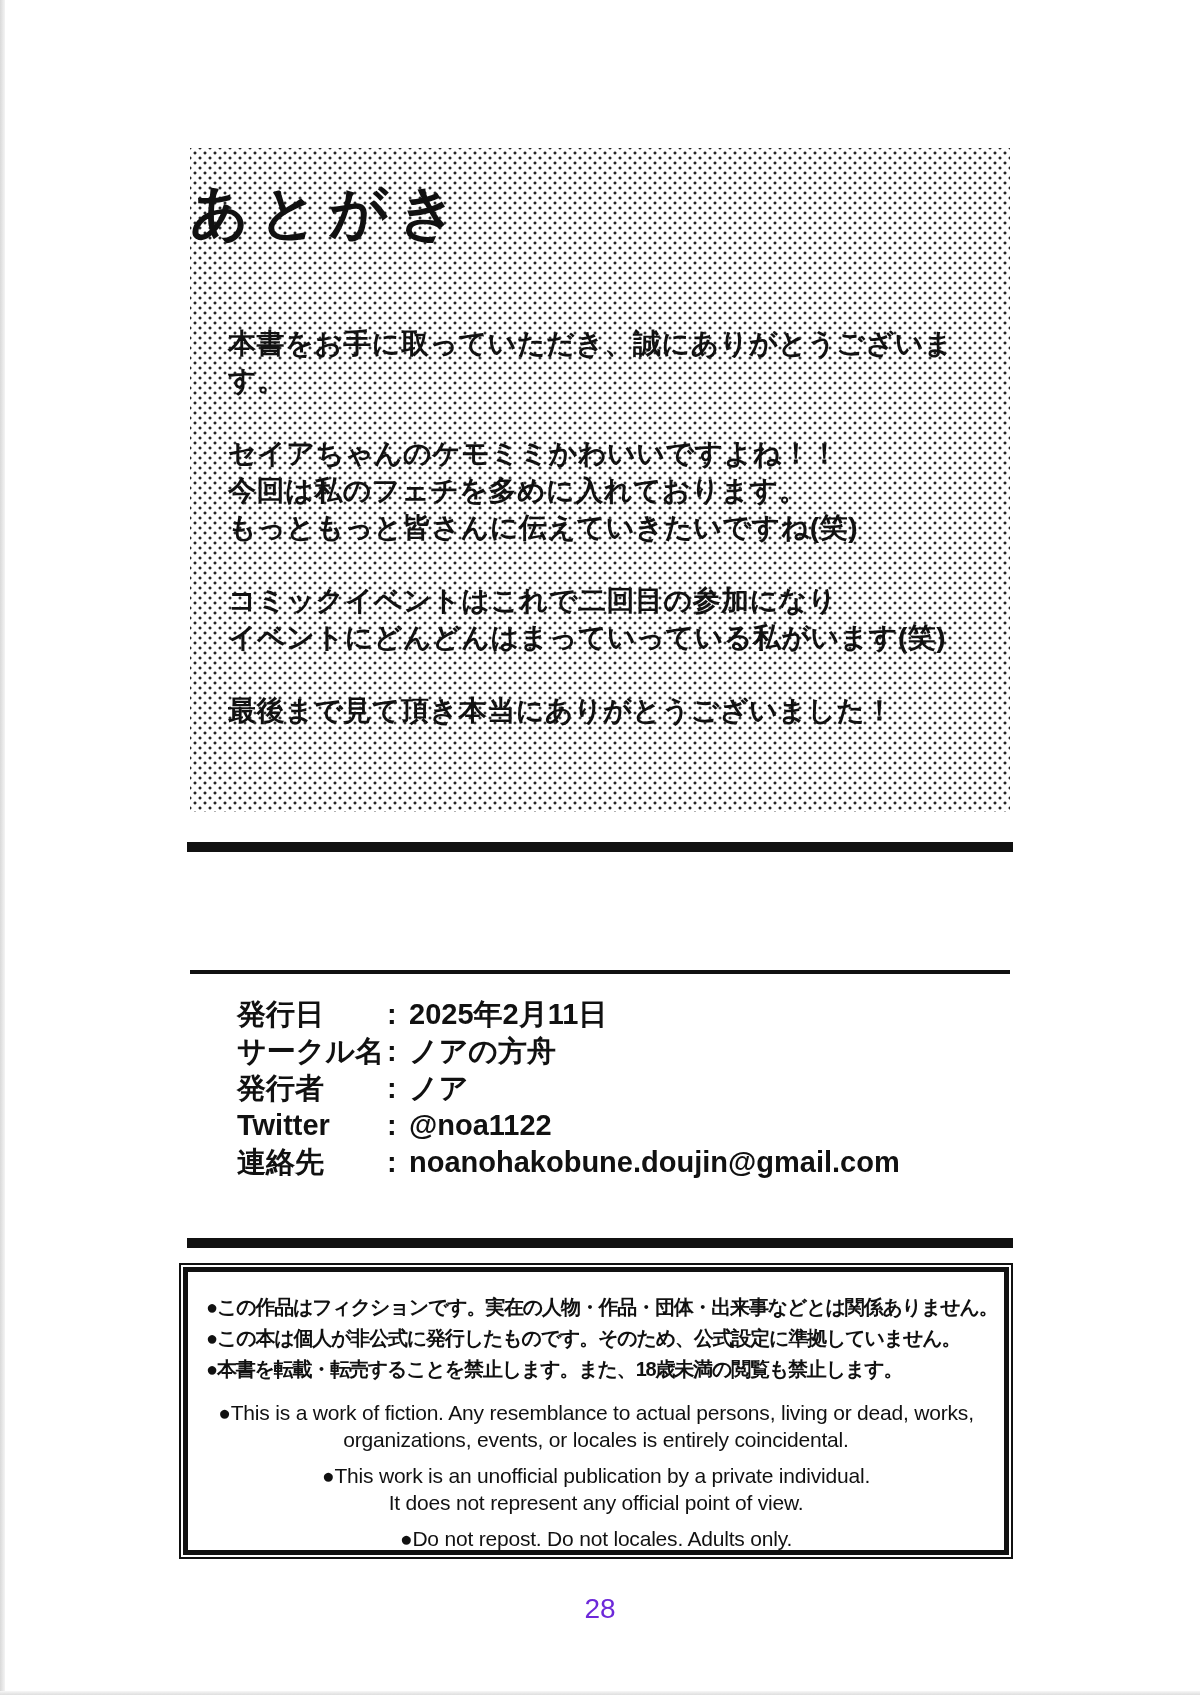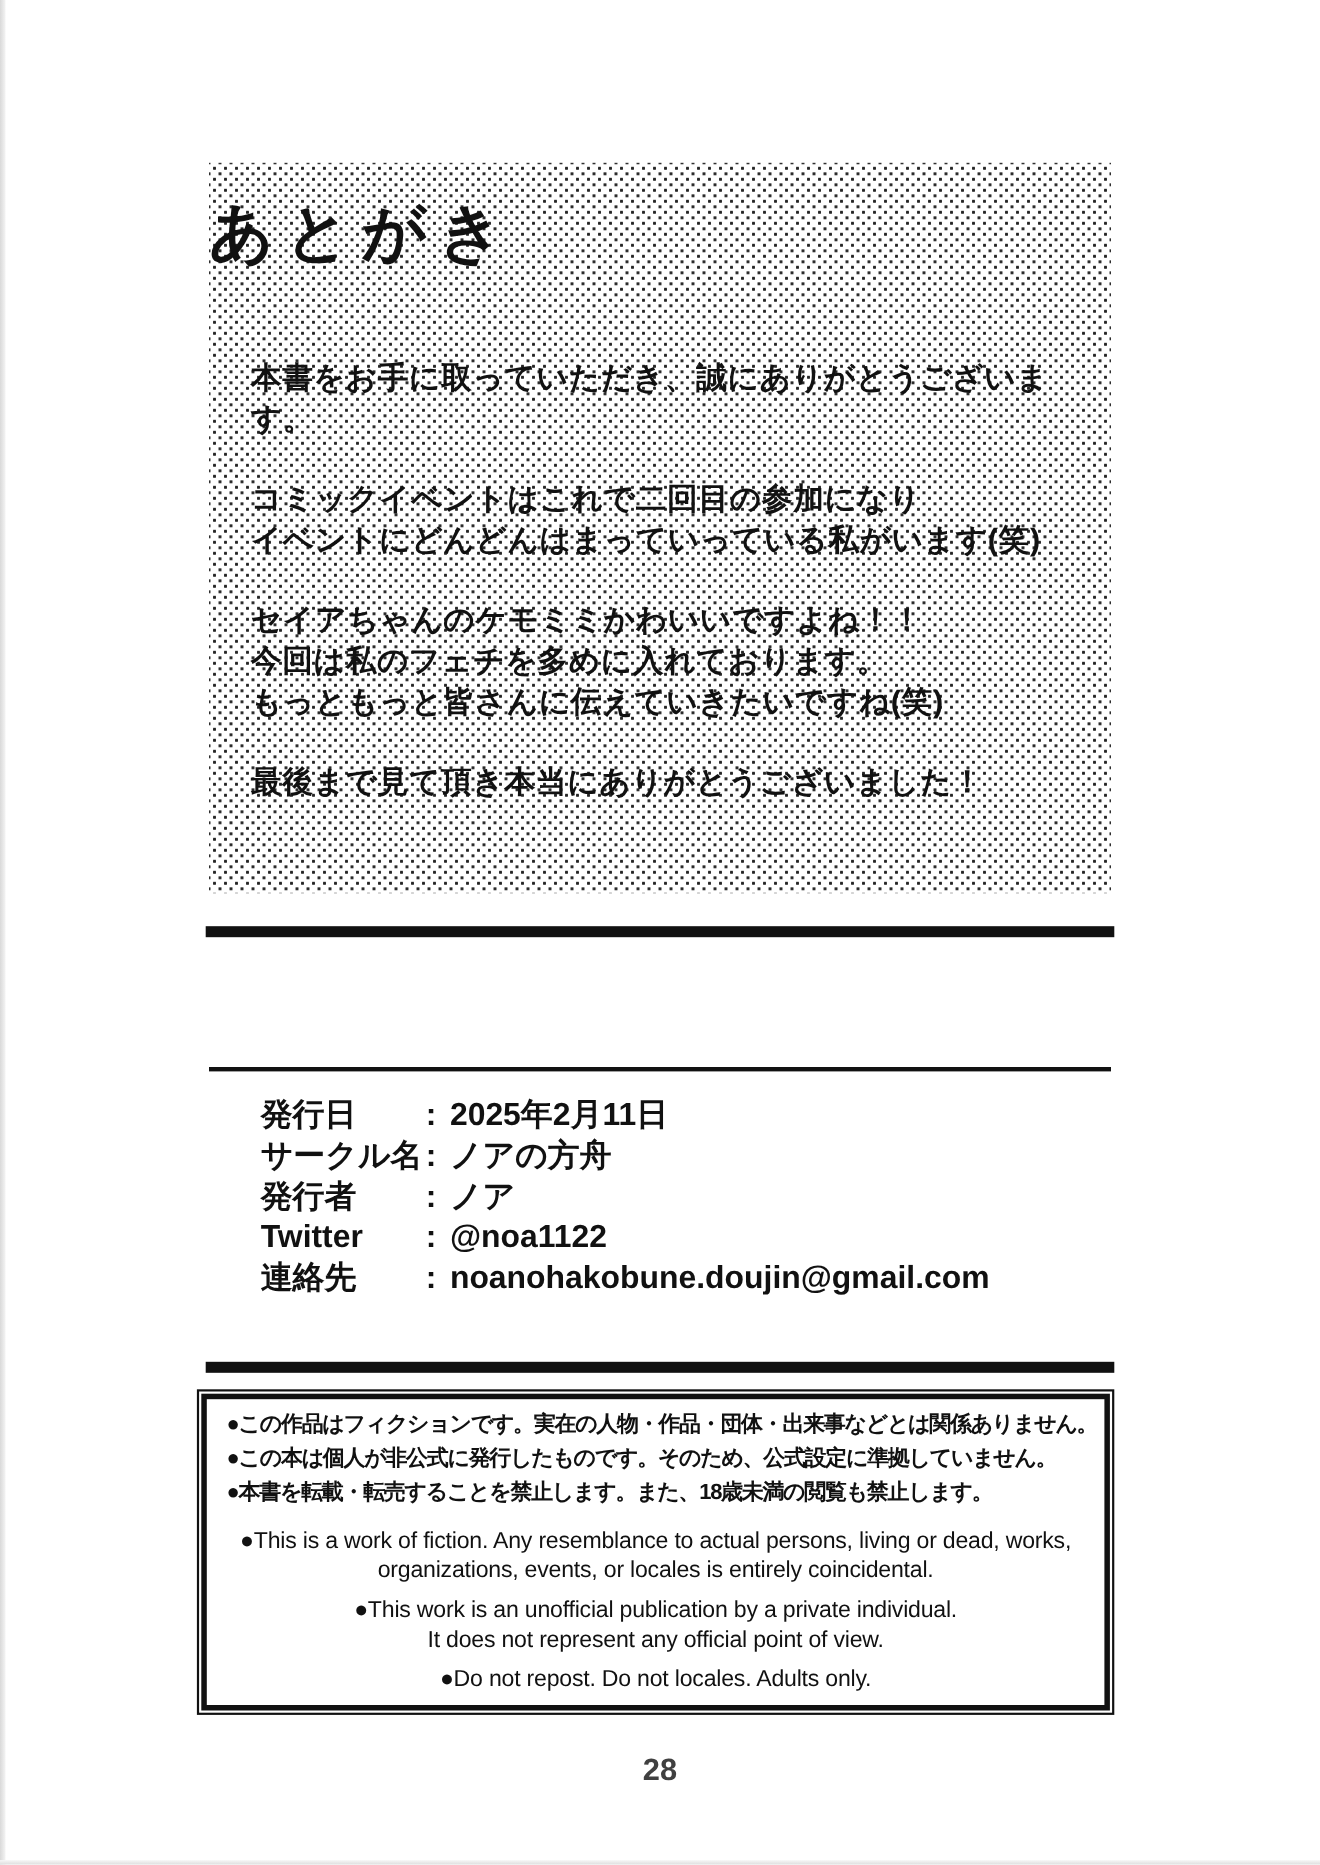--- a/index.html
+++ b/index.html
@@ -89,21 +89,21 @@
   .disclaimer-outer {
     position:absolute; left:179px; top:1263px; width:834px; height:296px;
     border:2px solid #111111;
     padding:2px;
     box-sizing:border-box;
   }
   .disclaimer-inner {
     border:5px solid #111111;
     width:100%; height:100%;
     box-sizing:border-box;
-    padding:8px 18px 6px 18px;
+    padding:20px 18px 6px 18px;
     overflow:hidden;
   }
   .disclaimer-jp .disclaimer-item {
     font-size:20px;
     line-height:31px;
     font-weight:bold;
     letter-spacing:-1.2px;
     white-space:nowrap;
   }
   .disclaimer-en { margin-top:14px; }
@@ -116,45 +116,45 @@
     letter-spacing:-0.2px;
     text-align:center;
   }
   .bullet { display:inline; }
 
   .page-number {
     position:absolute; left:0; top:1594px; width:100%;
     text-align:center;
     font-size:28px;
     line-height:30px;
-    font-weight:bold;
-    color:#404040;
+    font-weight:normal;
+    color:#6d28d9;
   }
 </style>
 </head>
 <body>
 
 <div class="sheet">
 
   <div class="scan-edge-left"></div>
   <div class="scan-edge-bottom"></div>
 
   <div class="afterword-panel">
     <div class="afterword-title">あとがき</div>
     <div class="afterword-body">
 
         <p class="afterword-p">本書をお手に取っていただき、誠にありがとうございます。</p>
 
-        <p class="afterword-p">コミックイベントはこれで二回目の参加になり
-イベントにどんどんはまっていっている私がいます(笑)</p>
-
         <p class="afterword-p">セイアちゃんのケモミミかわいいですよね！！
 今回は私のフェチを多めに入れております。
 もっともっと皆さんに伝えていきたいですね(笑)</p>
 
+        <p class="afterword-p">コミックイベントはこれで二回目の参加になり
+イベントにどんどんはまっていっている私がいます(笑)</p>
+
 
         <p class="afterword-p">最後まで見て頂き本当にありがとうございました！</p>
       </div>
   </div>
 
   <div class="divider-bar top"></div>
 
 
   <div class="colophon-rule"></div>
 

